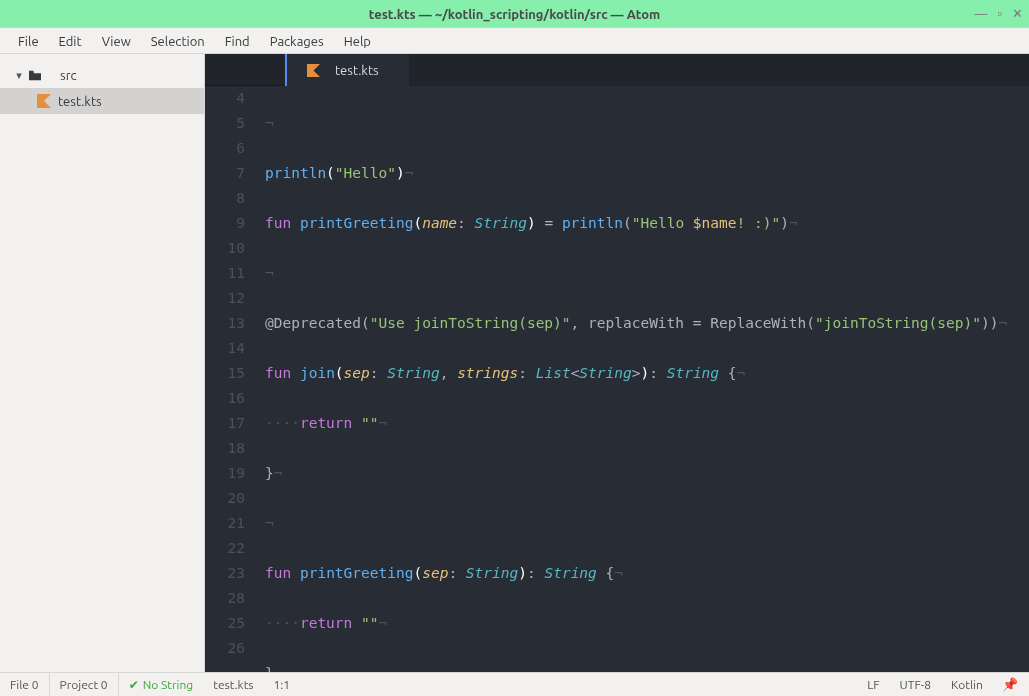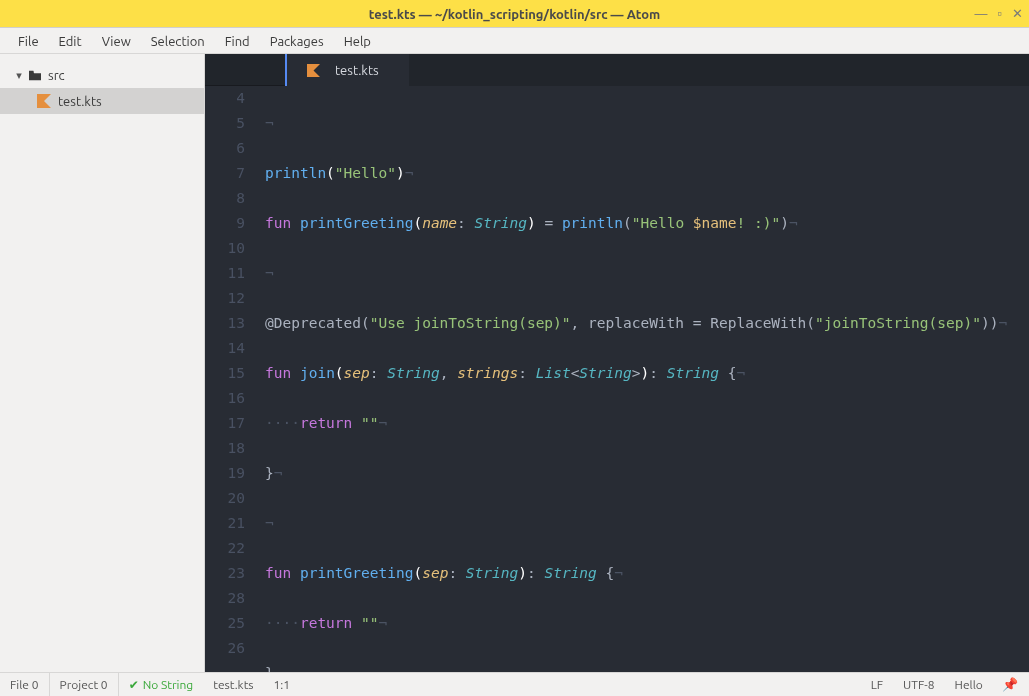--- a/index.html
+++ b/index.html
@@ -9,21 +9,21 @@
   background: #f2f1f0;
   color: #3c3c3c;
   width: 1029px;
   height: 696px;
   overflow: hidden;
   display: flex;
   flex-direction: column;
 }
 .titlebar {
   height: 28px;
-  background: #fde047;
+  background: #86efac;
   display: flex;
   align-items: center;
   justify-content: center;
   position: relative;
   border-bottom: 1px solid #d0cfce;
 }
 .titlebar-title { font-weight: 600; color: #4a4a4a; font-size: 13px; }
 .titlebar-buttons { position: absolute; right: 6px; display: flex; gap: 10px; color: #7a7a7a; }
 .titlebar-buttons span { cursor: pointer; font-size: 13px; }
 .menubar {
@@ -113,21 +113,21 @@
 
 <div class="workspace">
   <div class="tree-view">
     <div class="tree-row">
       <span class="chevron">▾</span>
       <span class="folder-icon">
         <svg viewBox="0 0 16 14">
             <path fill="#3a3a3a" d="M1 3 h5 l1 2 h8 v8 h-14 z M1 3 v-1 h5 l1 1 z"></path>
           </svg>
       </span>
-      <span style="margin-left:4px;">src</span>
+      <span style="margin-left:16px;">src</span>
     </div>
     <div class="tree-row selected">
       <span class="tree-indent"></span>
       <span class="file-icon kotlin-svg-orange">
         <svg viewBox="0 0 16 16" width="14" height="14">
             <path d="M0 0 h16 l-8 8 l8 8 h-16 z"></path>
           </svg>
       </span>
       <span>test.kts</span>
     </div>
@@ -209,15 +209,15 @@
   </div>
   <div class="status-seg noborder status-ok">
     <span>✔</span>
     <span>No String</span>
   </div>
   <div class="status-seg noborder">test.kts</div>
   <div class="status-seg noborder">1:1</div>
   <div class="status-spacer"></div>
   <div class="status-seg noborder">LF</div>
   <div class="status-seg noborder">UTF-8</div>
-  <div class="status-seg noborder">Hello</div>
+  <div class="status-seg noborder">Kotlin</div>
   <div class="status-seg noborder pin">📌</div>
 </div>
 
 </body></html>

